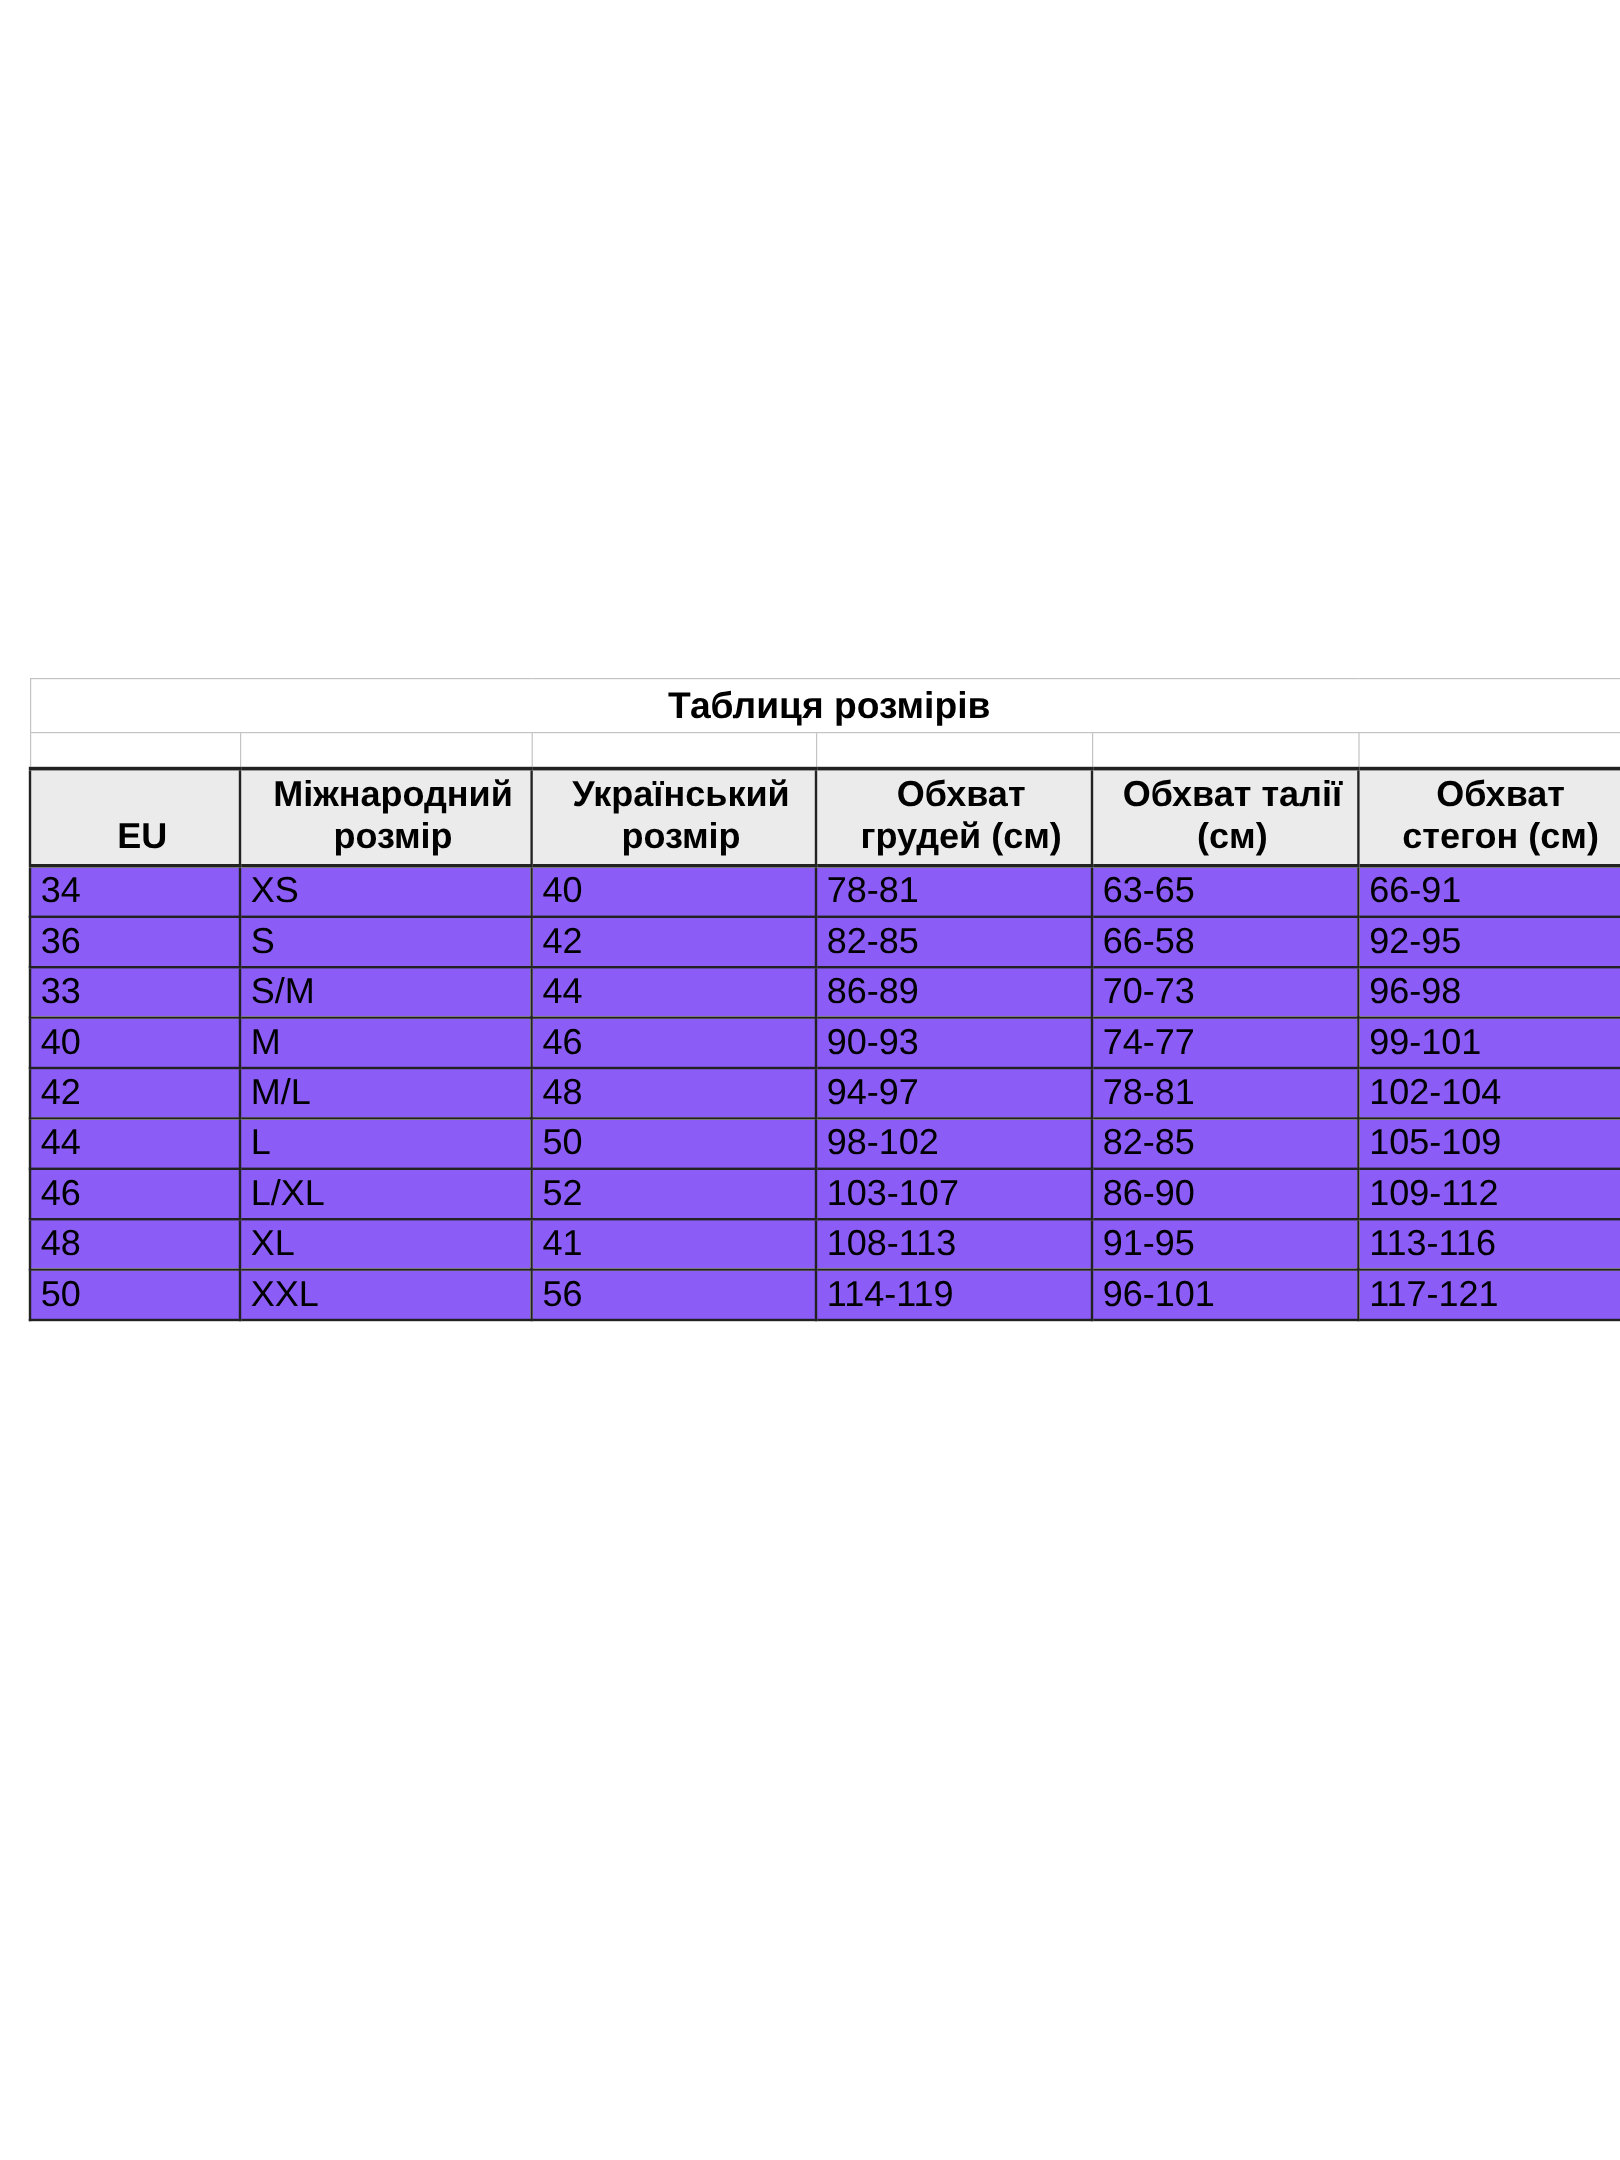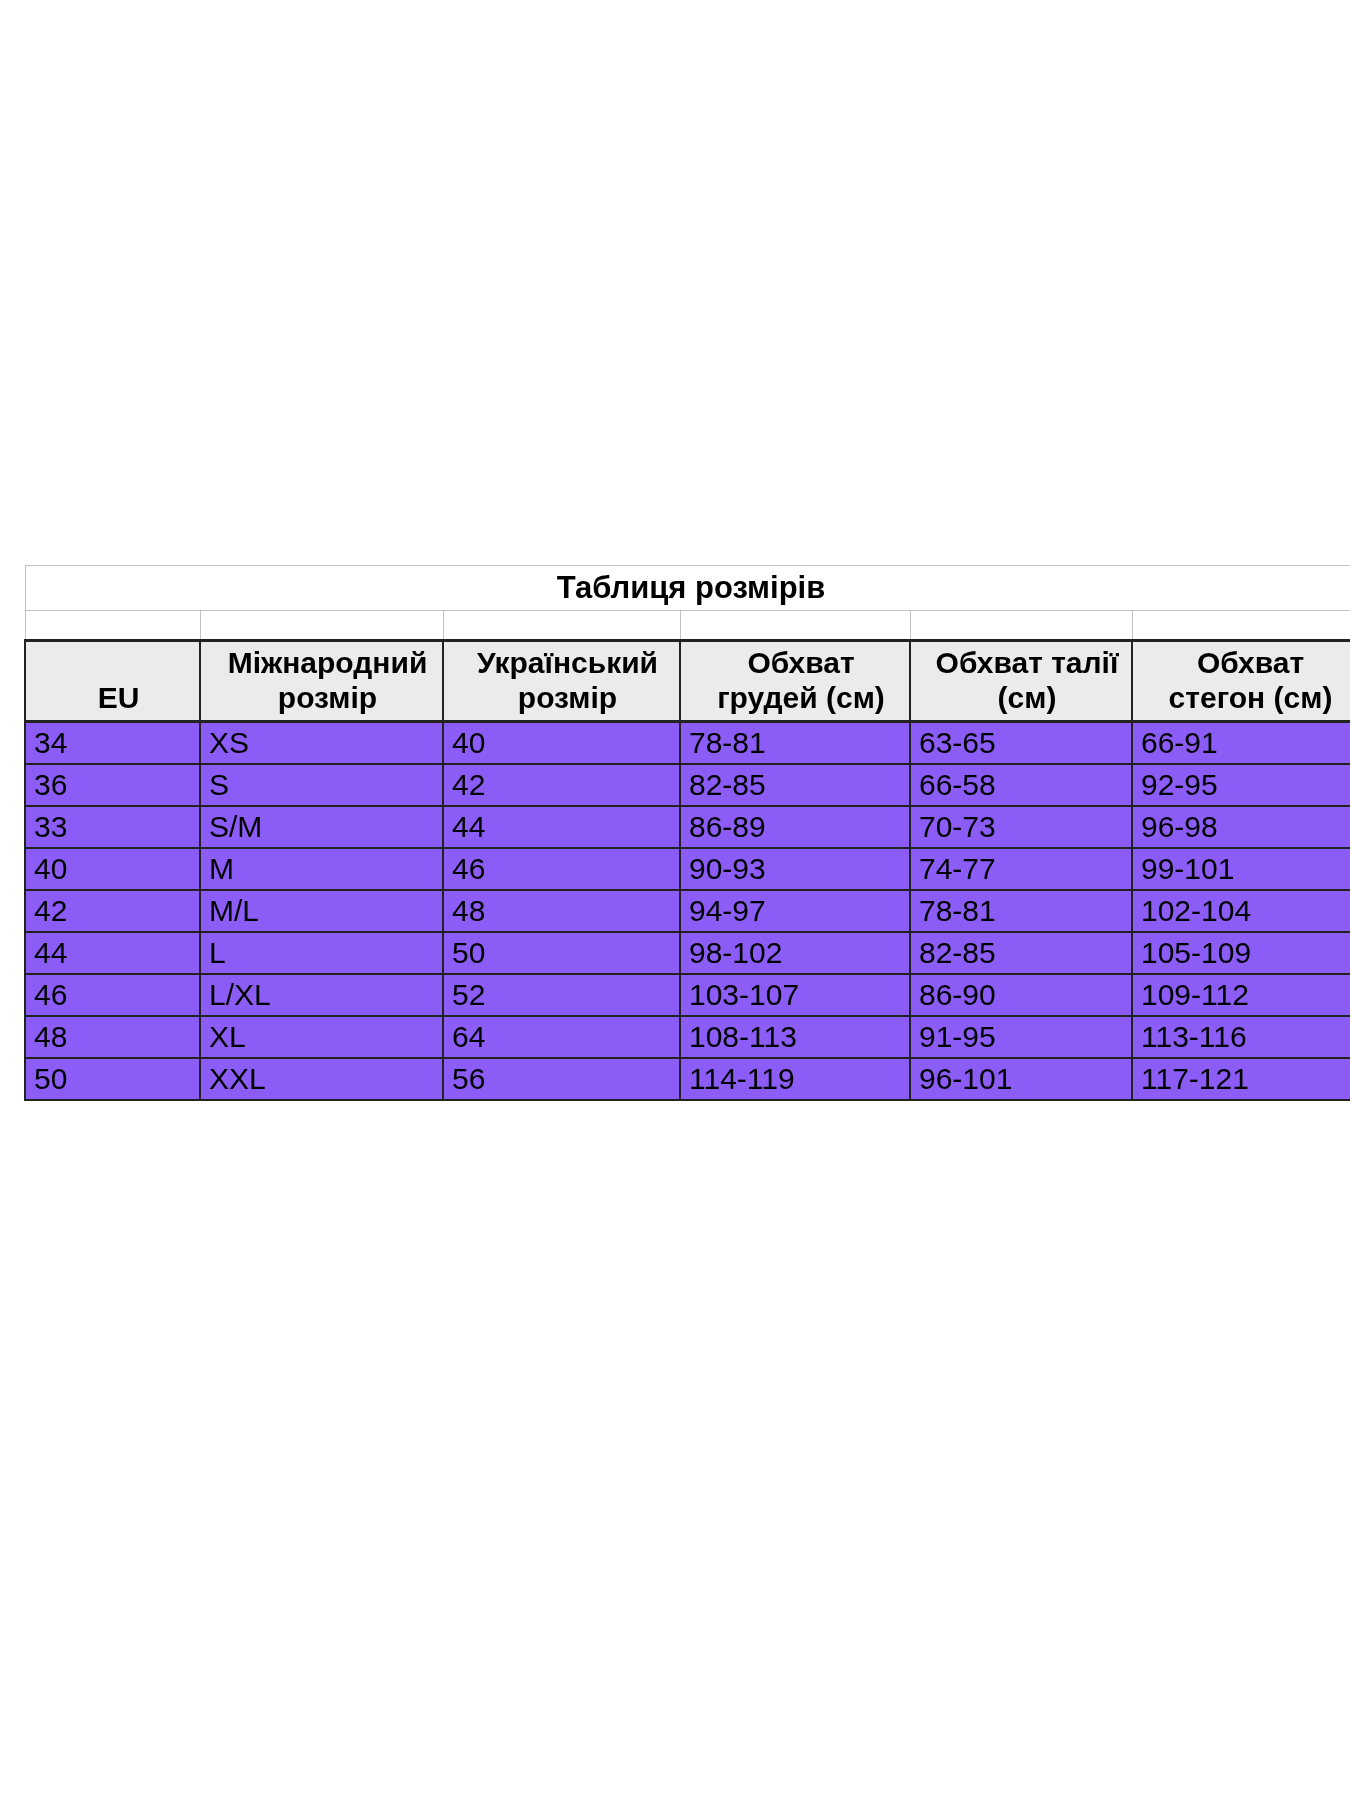--- a/index.html
+++ b/index.html
@@ -136,21 +136,21 @@
           <td>46</td>
           <td>L/XL</td>
           <td>52</td>
           <td>103-107</td>
           <td>86-90</td>
           <td>109-112</td>
         </tr>
         <tr class="data-row">
           <td>48</td>
           <td>XL</td>
-          <td>64</td>
+          <td>41</td>
           <td>108-113</td>
           <td>91-95</td>
           <td>113-116</td>
         </tr>
         <tr class="data-row">
           <td>50</td>
           <td>XXL</td>
           <td>56</td>
           <td>114-119</td>
           <td>96-101</td>

